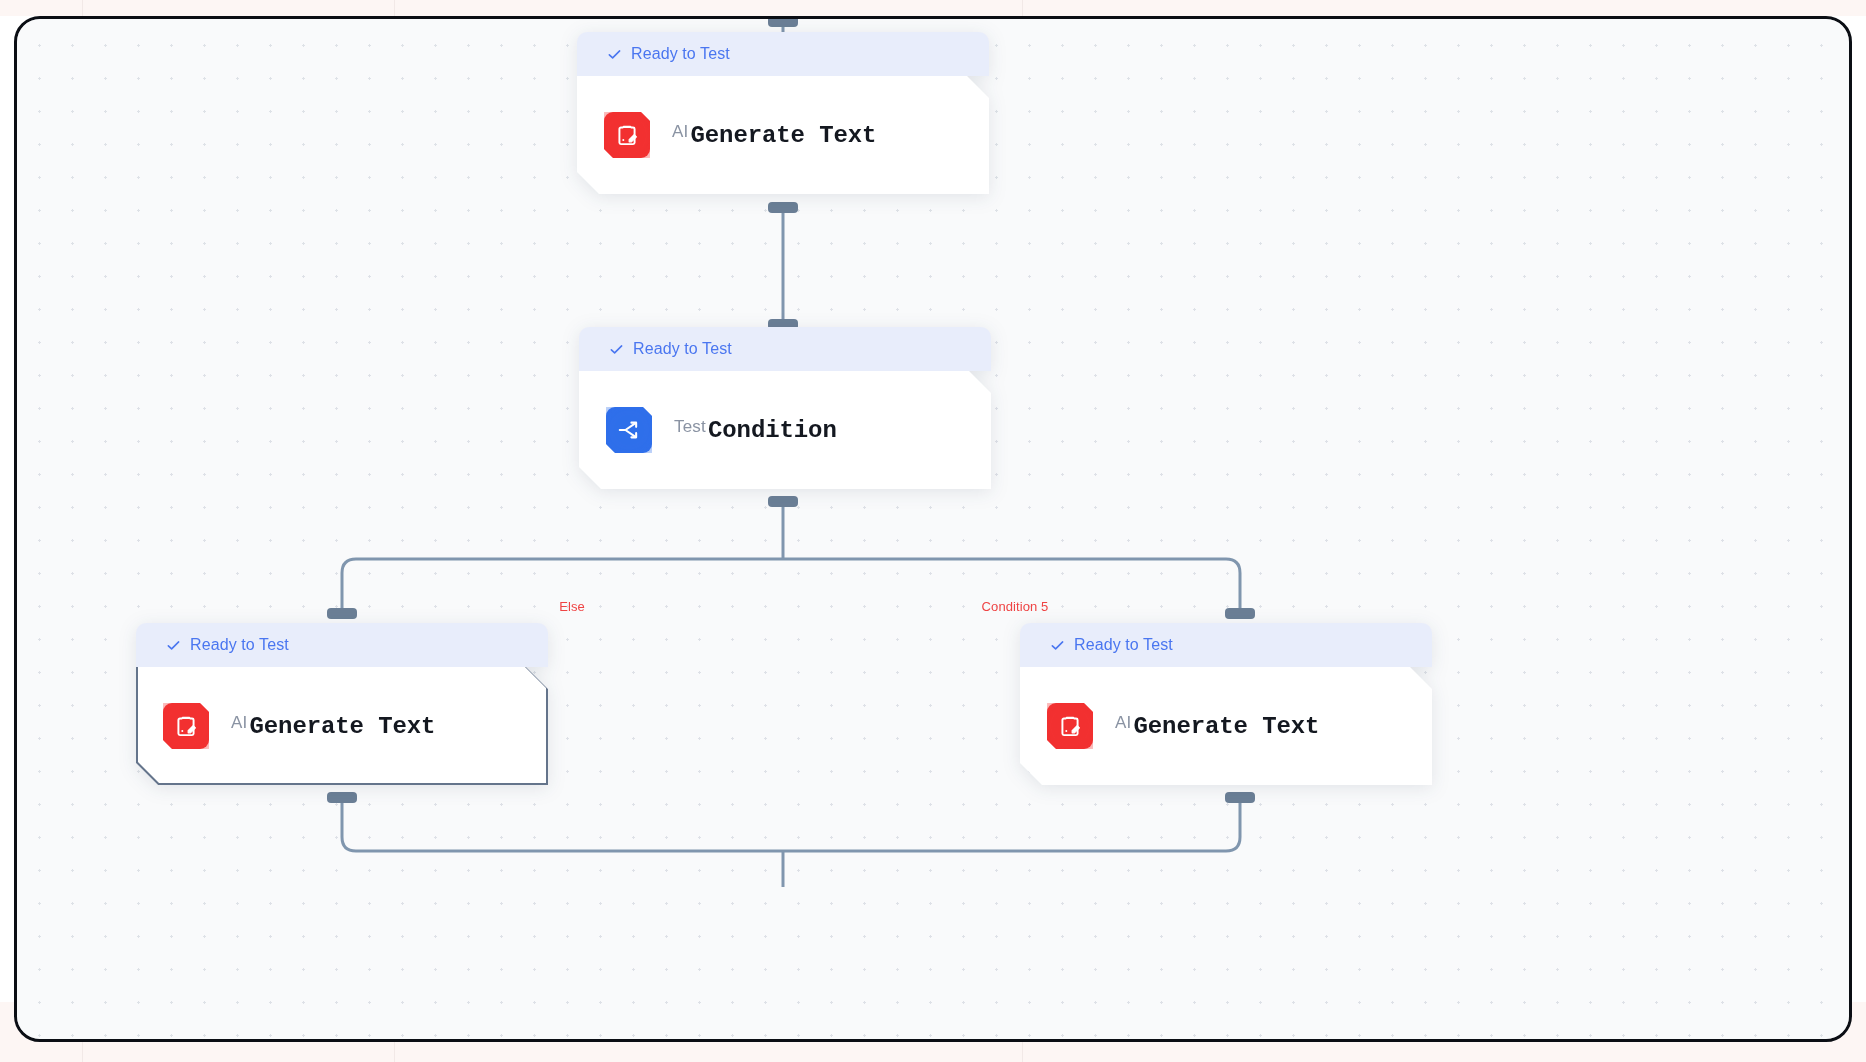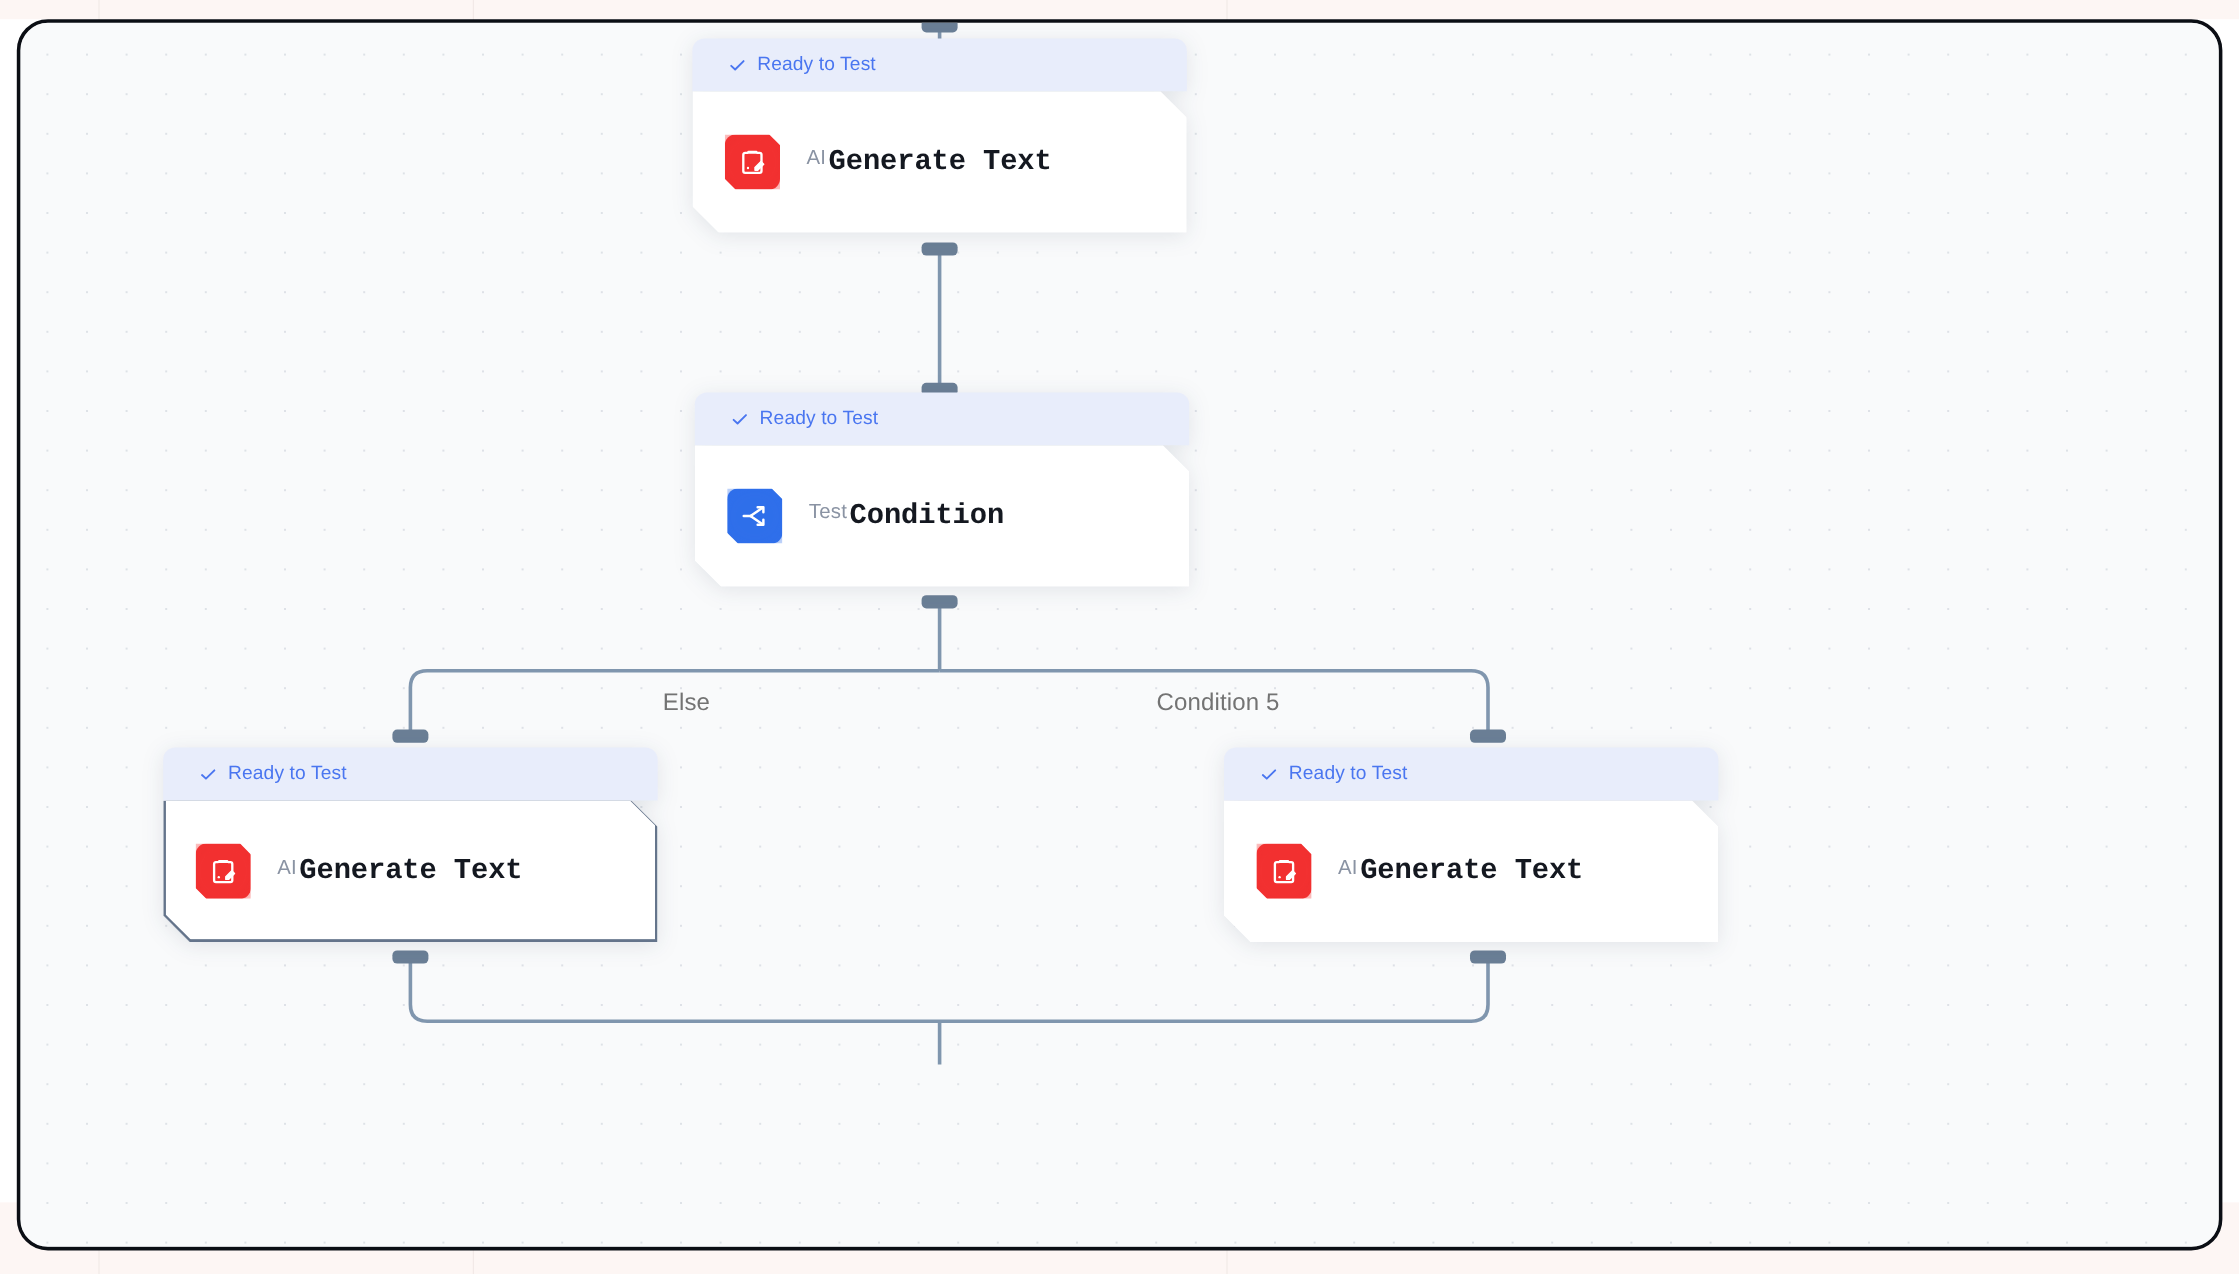--- a/index.html
+++ b/index.html
@@ -69,25 +69,26 @@
 
   
   #edge-layer {
     position: absolute;
     inset: 0;
     pointer-events: none;
   }
 
   .edge-label {
     position: absolute;
-    font-size: 20px;
-    color: #737373;
+    font-size: 13px;
+    color: #ef4444;
     letter-spacing: .1px;
     white-space: nowrap;
     transform: translateX(-50%);
+    margin-top: 24px;
   }
 
   
   .handle {
     position: absolute;
     width: 30px;
     height: 11px;
     background: #6b7f96;
     border-radius: 4px;
     transform: translateX(-50%);

